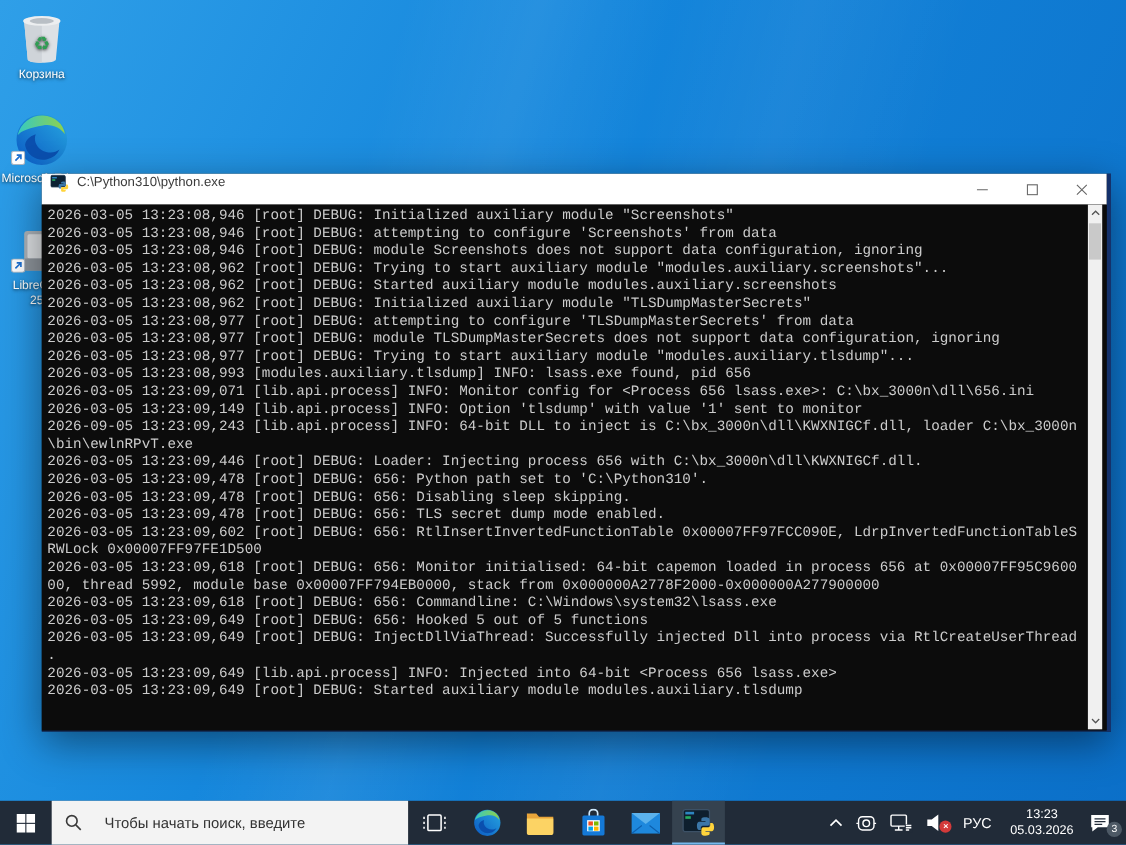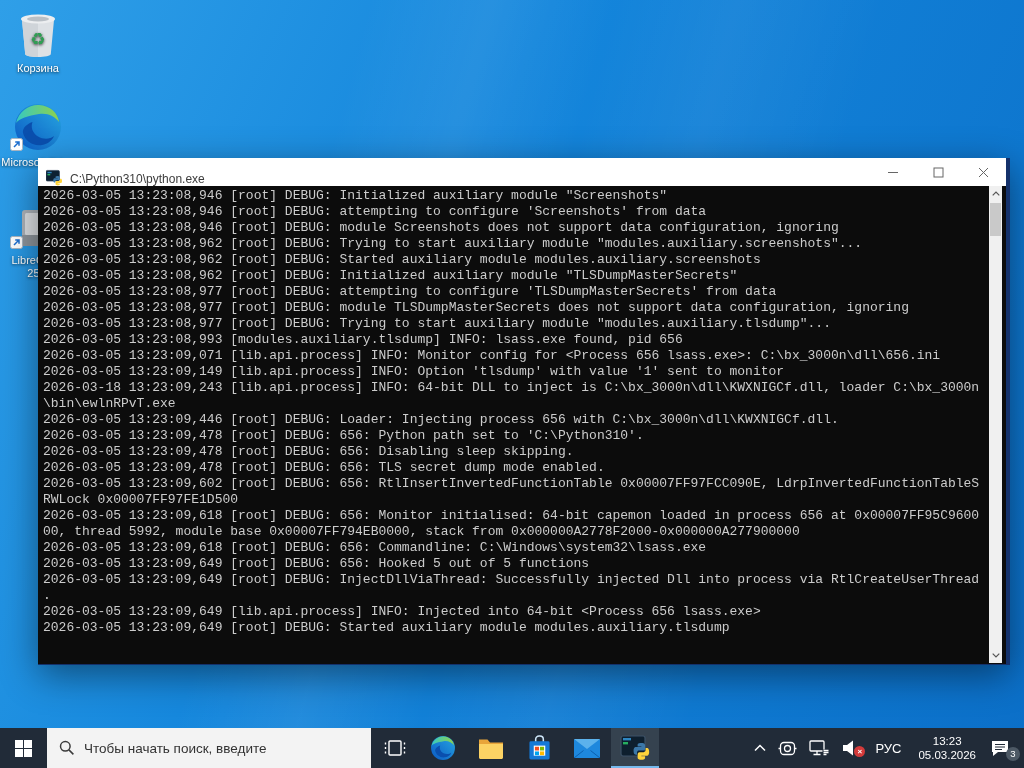--- a/index.html
+++ b/index.html
@@ -13,37 +13,37 @@
   .dicon{position:absolute;width:76px;text-align:center;color:#fff;font-size:11px;line-height:13px;
          text-shadow:0 1px 3px rgba(0,0,0,.75);z-index:1;cursor:default}
   .dicon .art{position:relative;height:50px;display:flex;align-items:flex-end;justify-content:center;margin-bottom:4px}
   .dicon .lnk{position:absolute;left:10px;bottom:-2px}
   .dlabel{white-space:pre-wrap}
 
   
   .window{position:absolute;left:38px;top:158px;width:972px;height:507px;z-index:5;
           background:#0c0c0c;border-right:4px solid #14316b;border-bottom:1px solid #14316b;
           box-shadow:0 10px 35px rgba(0,0,0,.45)}
-  .titlebar{height:28px;background:#ffffff;display:flex;align-items:flex-end;padding-left:8px}
+  .titlebar{height:28px;background:#ffffff;display:flex;align-items:flex-start;padding-left:8px}
   .titletext{font-size:12px;color:#3c3c3c;margin-left:7px;flex:1;white-space:nowrap;overflow:hidden}
   .capbtn{width:45px;height:28px;display:flex;align-items:center;justify-content:center}
   .console{position:absolute;top:28px;left:0;right:0;bottom:0;background:#0c0c0c;overflow:hidden;
            padding:2px 16px 0 5px}
   .cline{font-family:Liberation Mono, monospace;font-size:13px;line-height:16px;
          color:#cccccc;white-space:pre}
   .vscroll{position:absolute;top:28px;right:4px;bottom:1px;width:13px;background:#f0f0f0;z-index:6}
   .varrow{position:absolute;left:0;width:13px;height:15px;display:flex;align-items:center;justify-content:center}
   .varrow.up{top:0}.varrow.down{bottom:0}
   .vthumb{position:absolute;left:1px;top:17px;width:11px;height:33px;background:#c9c9c9}
 
   
   .taskbar{position:absolute;left:0;bottom:0;width:1024px;height:40px;background:#212b38;
            display:flex;align-items:center;z-index:10;color:#fff}
   .tbtn{width:47px;height:40px;display:flex;align-items:center;justify-content:center;flex:0 0 auto}
-  .search{width:324px;height:40px;background:#f3f3f3;display:flex;align-items:center;gap:9px;
+  .search{width:324px;height:40px;background:#f3f3f3;display:flex;align-items:center;gap:20px;
           padding:0 12px;flex:0 0 auto}
   .search input{border:0;background:transparent;outline:0;font-size:13.5px;color:#222;width:100%;
           font-family:"Liberation Sans",sans-serif}
   .search input::placeholder{color:#333;opacity:1}
   .appbtn{width:48px;height:40px;display:flex;align-items:center;justify-content:center;flex:0 0 auto;position:relative}
   .appbtn.active{background:#35424f;box-shadow:inset 0 -2px 0 #76b9ed}
   .tray{margin-left:auto;display:flex;align-items:center;height:100%;padding-right:4px}
   .trayitem{height:40px;display:flex;align-items:center;justify-content:center;padding:0 6px;position:relative}
   .lang{font-size:13px;padding:0 9px}
   .clock{font-size:11.5px;line-height:14px;text-align:center;padding:13px 8px}
@@ -150,21 +150,21 @@
       <div class="cline">2026-03-05 13:23:08,946 [root] DEBUG: module Screenshots does not support data configuration, ignoring</div>
       <div class="cline">2026-03-05 13:23:08,962 [root] DEBUG: Trying to start auxiliary module "modules.auxiliary.screenshots"...</div>
       <div class="cline">2026-03-05 13:23:08,962 [root] DEBUG: Started auxiliary module modules.auxiliary.screenshots</div>
       <div class="cline">2026-03-05 13:23:08,962 [root] DEBUG: Initialized auxiliary module "TLSDumpMasterSecrets"</div>
       <div class="cline">2026-03-05 13:23:08,977 [root] DEBUG: attempting to configure 'TLSDumpMasterSecrets' from data</div>
       <div class="cline">2026-03-05 13:23:08,977 [root] DEBUG: module TLSDumpMasterSecrets does not support data configuration, ignoring</div>
       <div class="cline">2026-03-05 13:23:08,977 [root] DEBUG: Trying to start auxiliary module "modules.auxiliary.tlsdump"...</div>
       <div class="cline">2026-03-05 13:23:08,993 [modules.auxiliary.tlsdump] INFO: lsass.exe found, pid 656</div>
       <div class="cline">2026-03-05 13:23:09,071 [lib.api.process] INFO: Monitor config for &lt;Process 656 lsass.exe&gt;: C:\bx_3000n\dll\656.ini</div>
       <div class="cline">2026-03-05 13:23:09,149 [lib.api.process] INFO: Option 'tlsdump' with value '1' sent to monitor</div>
-      <div class="cline">2026-03-18 13:23:09,243 [lib.api.process] INFO: 64-bit DLL to inject is C:\bx_3000n\dll\KWXNIGCf.dll, loader C:\bx_3000n</div>
+      <div class="cline">2026-09-05 13:23:09,243 [lib.api.process] INFO: 64-bit DLL to inject is C:\bx_3000n\dll\KWXNIGCf.dll, loader C:\bx_3000n</div>
       <div class="cline">\bin\ewlnRPvT.exe</div>
       <div class="cline">2026-03-05 13:23:09,446 [root] DEBUG: Loader: Injecting process 656 with C:\bx_3000n\dll\KWXNIGCf.dll.</div>
       <div class="cline">2026-03-05 13:23:09,478 [root] DEBUG: 656: Python path set to 'C:\Python310'.</div>
       <div class="cline">2026-03-05 13:23:09,478 [root] DEBUG: 656: Disabling sleep skipping.</div>
       <div class="cline">2026-03-05 13:23:09,478 [root] DEBUG: 656: TLS secret dump mode enabled.</div>
       <div class="cline">2026-03-05 13:23:09,602 [root] DEBUG: 656: RtlInsertInvertedFunctionTable 0x00007FF97FCC090E, LdrpInvertedFunctionTableS</div>
       <div class="cline">RWLock 0x00007FF97FE1D500</div>
       <div class="cline">2026-03-05 13:23:09,618 [root] DEBUG: 656: Monitor initialised: 64-bit capemon loaded in process 656 at 0x00007FF95C9600</div>
       <div class="cline">00, thread 5992, module base 0x00007FF794EB0000, stack from 0x000000A2778F2000-0x000000A277900000</div>
       <div class="cline">2026-03-05 13:23:09,618 [root] DEBUG: 656: Commandline: C:\Windows\system32\lsass.exe</div>

